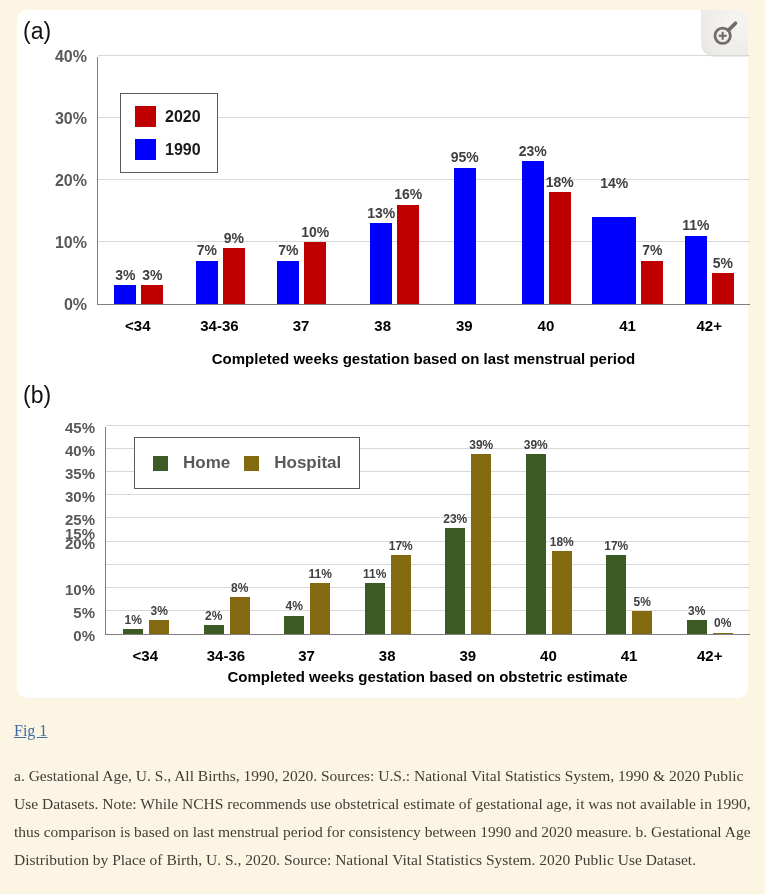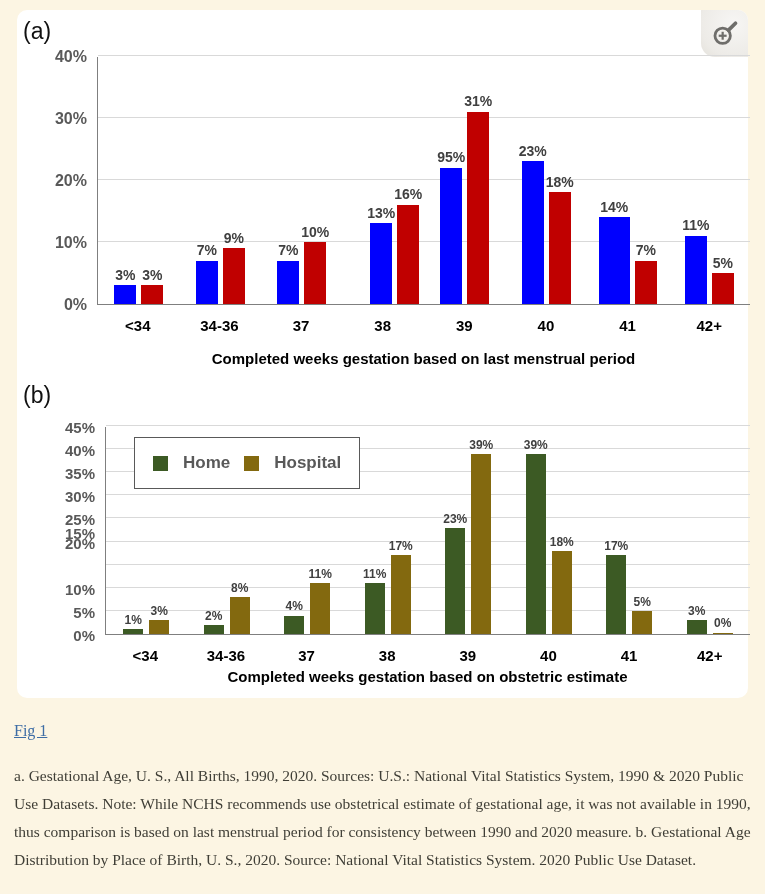--- a/index.html
+++ b/index.html
@@ -214,54 +214,60 @@
             <div class="bar-wrap" style="width: 22px;">
               <div class="bar-value" style="font-size: 14px;">16%</div>
               <div class="bar" style="background: rgb(192, 0, 0); height: 99.2px;"></div>
             </div>
           </div>
           <div class="group" style="gap: 5px;">
             <div class="bar-wrap" style="width: 22px;">
               <div class="bar-value" style="font-size: 14px;">95%</div>
               <div class="bar" style="background: rgb(0, 0, 254); height: 136.4px;"></div>
             </div>
-            <div class="bar-wrap" style="width: 22px;">
-              <div class="bar-value" style="font-size: 14px;">31%</div>
-              <div class="bar" style="background: rgb(192, 0, 0); height: 192.2px;"></div>
-            </div>
           </div>
           <div class="group" style="gap: 5px;">
             <div class="bar-wrap" style="width: 22px;">
               <div class="bar-value" style="font-size: 14px;">23%</div>
               <div class="bar" style="background: rgb(0, 0, 254); height: 142.6px;"></div>
             </div>
             <div class="bar-wrap" style="width: 22px;">
               <div class="bar-value" style="font-size: 14px;">18%</div>
               <div class="bar" style="background: rgb(192, 0, 0); height: 111.6px;"></div>
             </div>
           </div>
           <div class="group" style="gap: 5px;">
-            <div class="bar-wrap" style="width: 31px;">
+            <div class="bar-wrap" style="width: 44px; gap: 24px;">
               <div class="bar-value" style="font-size: 14px;">14%</div>
               <div class="bar" style="background: rgb(0, 0, 254); height: 86.8px;"></div>
             </div>
             <div class="bar-wrap" style="width: 22px;">
               <div class="bar-value" style="font-size: 14px;">7%</div>
               <div class="bar" style="background: rgb(192, 0, 0); height: 43.4px;"></div>
             </div>
           </div>
           <div class="group" style="gap: 5px;">
             <div class="bar-wrap" style="width: 22px;">
               <div class="bar-value" style="font-size: 14px;">11%</div>
               <div class="bar" style="background: rgb(0, 0, 254); height: 68.2px;"></div>
             </div>
             <div class="bar-wrap" style="width: 22px;">
               <div class="bar-value" style="font-size: 14px;">5%</div>
               <div class="bar" style="background: rgb(192, 0, 0); height: 31px;"></div>
             </div>
+          </div>
+        </div>
+        <div class="legend-box" id="legend-a">
+          <div class="legend-item">
+            <span class="legend-swatch" style="background: rgb(192, 0, 0);"></span>
+            <span class="legend-label">2020</span>
+          </div>
+          <div class="legend-item">
+            <span class="legend-swatch" style="background: rgb(0, 0, 254);"></span>
+            <span class="legend-label">1990</span>
           </div>
         </div>
       </div>
       <div class="x-labels" style="left: 80px; width: 653px; top: 307px;">
         <div class="x-tick-label">&lt;34</div>
         <div class="x-tick-label">34-36</div>
         <div class="x-tick-label">37</div>
         <div class="x-tick-label">38</div>
         <div class="x-tick-label">39</div>
         <div class="x-tick-label">40</div>

